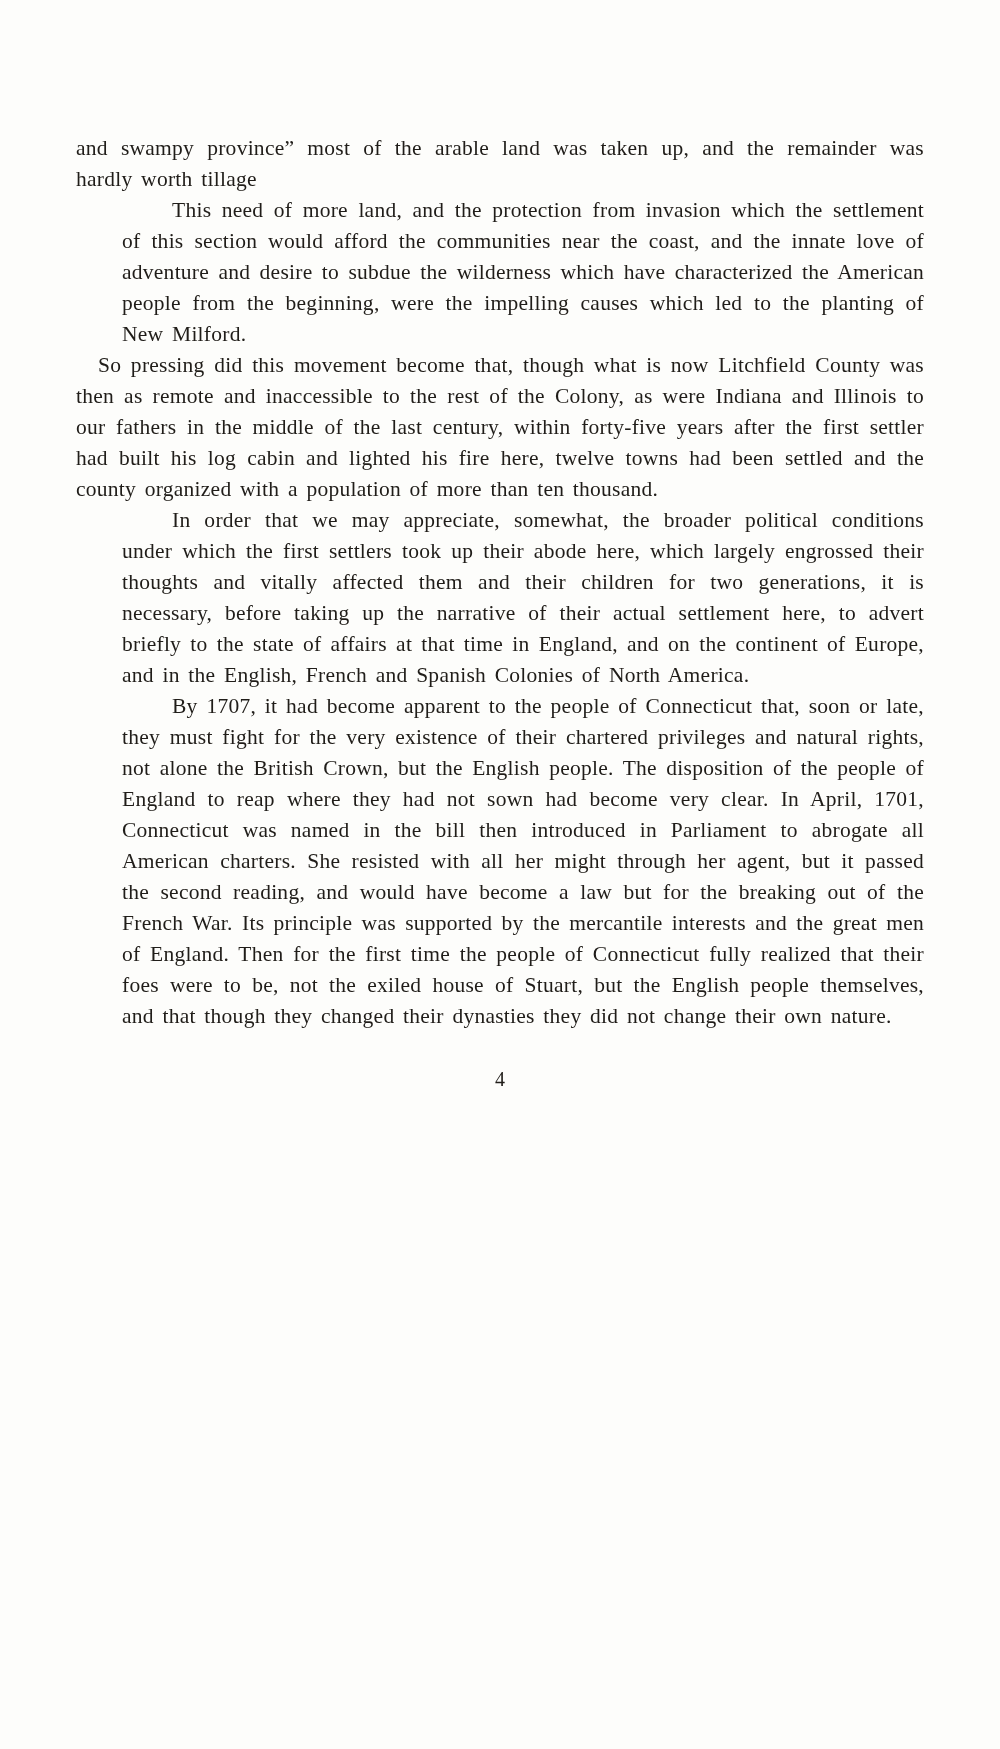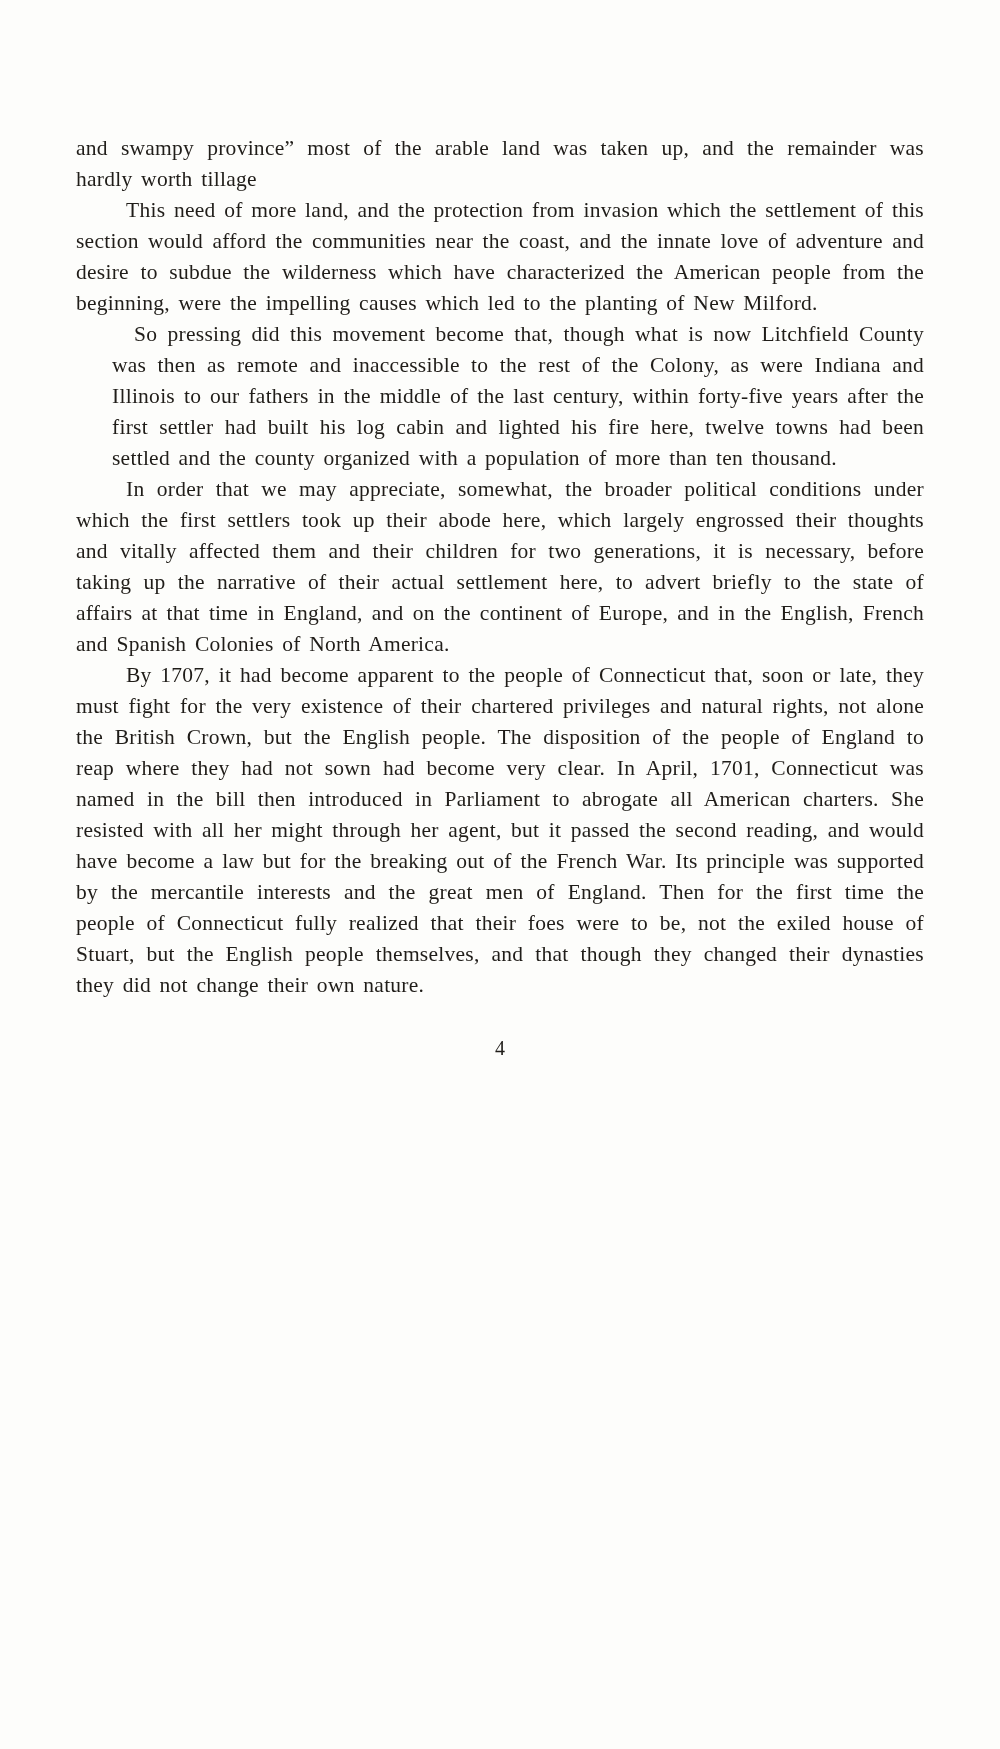--- a/index.html
+++ b/index.html
@@ -26,22 +26,22 @@
   }
   .para {
     margin: 0;
     font-size: 21.5px;
     line-height: 31px;
     text-align: justify;
     letter-spacing: 0.012em;
     word-spacing: 0.14em;
   }
   .no-indent { text-indent: 0; }
-  .indent-lg { text-indent: 50px; }
-  .indent-sm { text-indent: 22px; margin-left: 36px; }
+  .indent-lg { text-indent: 50px; margin-left: 46px; }
+  .indent-sm { text-indent: 22px; }
   .justify-last { text-align-last: justify; }
   .page-number {
     margin-top: 36px;
     text-align: center;
     font-size: 20px;
     color: #201d19;
   }
 </style>
 </head>
 <body>

